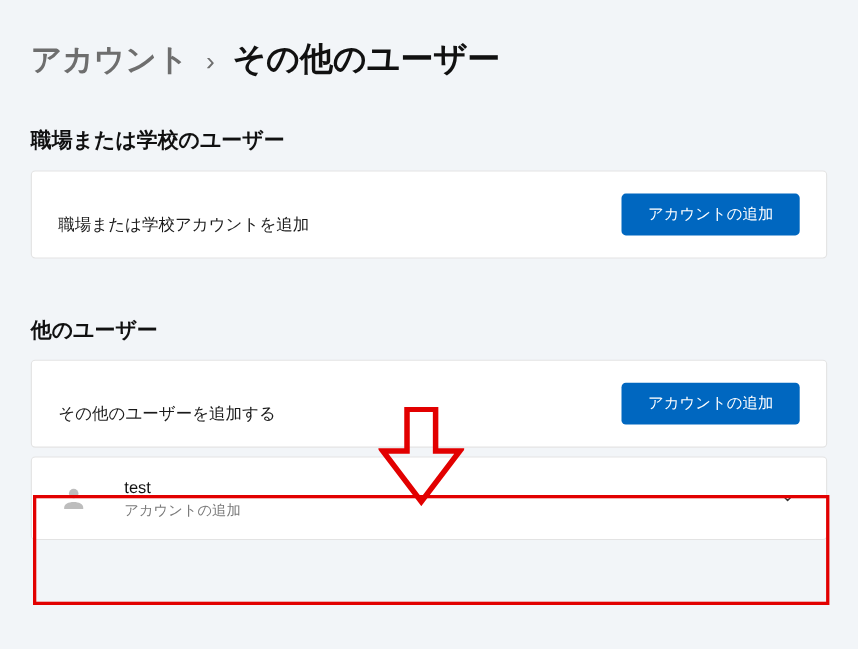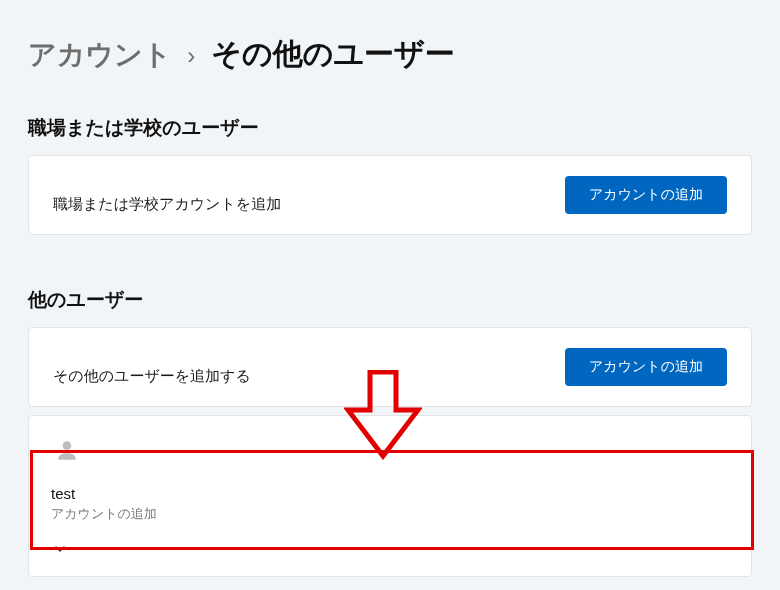--- a/index.html
+++ b/index.html
@@ -66,23 +66,23 @@
     background: #0067c0;
     color: #fff;
     border: none;
     border-radius: 4px;
     padding: 10px 24px;
     font-size: 14px;
     cursor: pointer;
   }
   .user-row {
     display: flex;
+    align-items: center;
     padding: 18px 26px 18px 22px;
-    gap: 18px;
-    flex-direction: column;
+    gap: 30px;
   }
   .avatar {
     width: 32px;
     height: 32px;
     display: flex;
     align-items: center;
     justify-content: center;
     flex-shrink: 0;
   }
   .avatar svg { display:block; }

